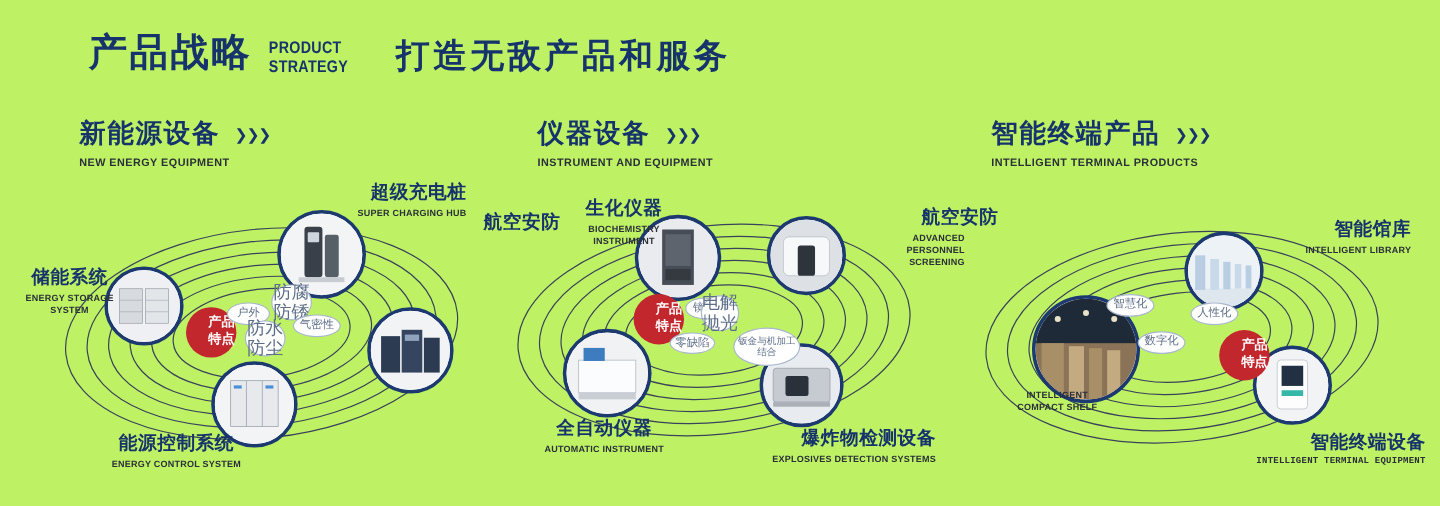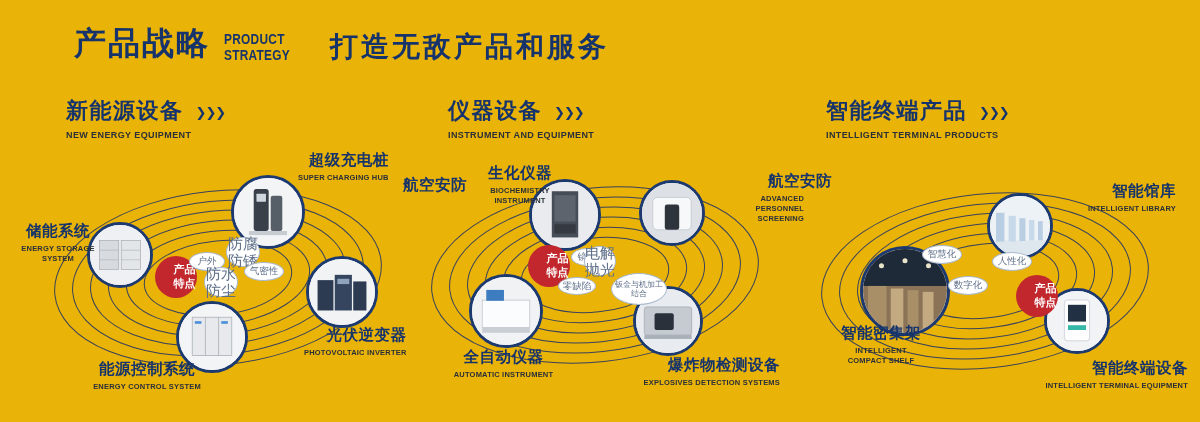--- a/index.html
+++ b/index.html
@@ -1,18 +1,18 @@
 <!DOCTYPE html>
 <html><head>
 <meta charset="utf-8">
 <style>
   * { margin:0; padding:0; box-sizing:border-box; }
   html,body { background:#fff; }
   body { font-family:"Liberation Sans","DejaVu Sans",sans-serif; }
-  .canvas { position:relative; width:1200px; height:422px; background:#eab308; overflow:hidden; }
+  .canvas { position:relative; width:1200px; height:422px; background:#bef264; overflow:hidden; }
 
   
   .main-title { position:absolute; left:74px; top:22px; font-size:32px; font-weight:bold; color:#16346b; letter-spacing:2px; }
   .title-en { position:absolute; left:224px; top:33px; font-size:12.5px; font-weight:bold; color:#16346b; line-height:1.08; letter-spacing:0.3px; transform:scale(0.95,1.12); transform-origin:left top; }
   .tagline { position:absolute; left:330px; top:28px; font-size:28px; font-weight:bold; color:#16346b; letter-spacing:3px; }
 
   
   .section-header { position:absolute; }
   .sh-row { display:flex; align-items:center; gap:12px; }
   .sh-title { font-size:22px; font-weight:bold; color:#16346b; letter-spacing:1.5px; }
@@ -163,24 +163,20 @@
   <div class="bubble fs9" style="left:204px; top:267px; width:34px; height:30px;">防水防尘</div>
 
   <div class="plabel" style="left:298px; top:150px;">
     <div class="cn">超级充电桩</div>
     <div class="en">SUPER CHARGING HUB</div>
   </div>
   <div class="plabel center" style="left:12px; top:221px; width:92px;">
     <div class="cn">储能系统</div>
     <div class="en">ENERGY STORAGE SYSTEM</div>
   </div>
-  <div class="plabel" style="left:304px; top:325px;">
-    <div class="cn">光伏逆变器</div>
-    <div class="en">PHOTOVOLTAIC INVERTER</div>
-  </div>
   <div class="plabel center" style="left:78px; top:359px; width:138px;">
     <div class="cn">能源控制系统</div>
     <div class="en">ENERGY CONTROL SYSTEM</div>
   </div>
 
   <div class="pcircle" style="left:529px; top:179px; width:72px; height:72px;">
     <svg viewBox="0 0 100 100">
       <rect width="100" height="100" fill="#e9ebee"></rect>
       <rect x="30" y="14" width="40" height="70" fill="#474d56"></rect>
       <rect x="34" y="20" width="32" height="40" fill="#5d646e"></rect>
@@ -275,21 +271,20 @@
   </div>
   <div class="bubble" style="left:922px; top:245px; width:40px; height:19px;">智慧化</div>
   <div class="bubble" style="left:992px; top:252px; width:40px; height:19px;">人性化</div>
   <div class="bubble" style="left:948px; top:276px; width:40px; height:19px;">数字化</div>
 
   <div class="plabel" style="left:1056px; top:181px; width:120px;">
     <div class="cn">智能馆库</div>
     <div class="en">INTELLIGENT LIBRARY</div>
   </div>
   <div class="plabel center" style="left:824px; top:323px; width:114px;">
-    <div class="cn">智能密集架</div>
     <div class="en" style="width:90px; margin:2px auto 0;">INTELLIGENT COMPACT SHELF</div>
   </div>
-  <div class="plabel" style="left:1038px; top:358px; width:150px;">
+  <div class="plabel" style="left:1038px; top:358px; width:150px;font-family:Liberation Mono, monospace;">
     <div class="cn">智能终端设备</div>
     <div class="en">INTELLIGENT TERMINAL EQUIPMENT</div>
   </div>
 
 </div>
 
 </body></html>

